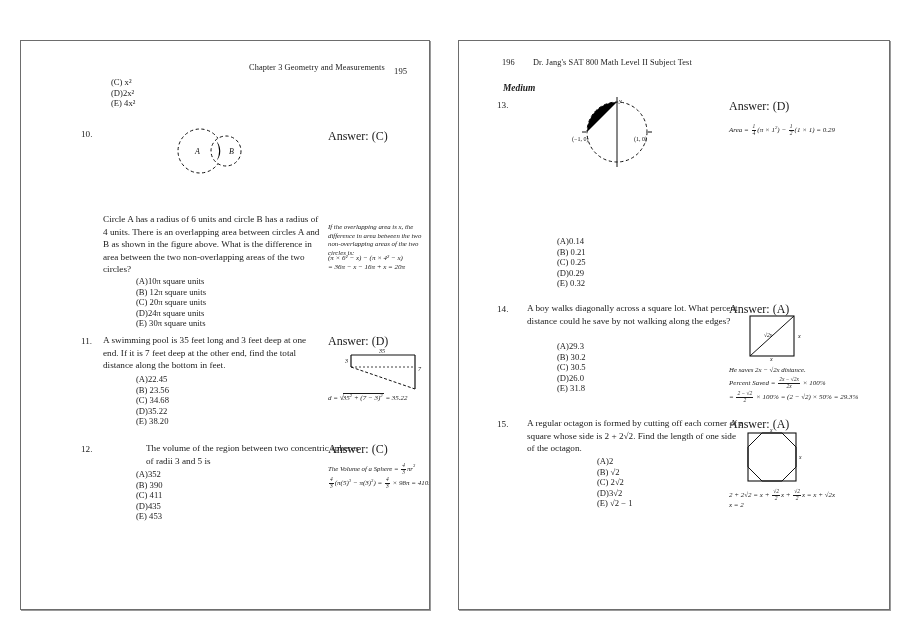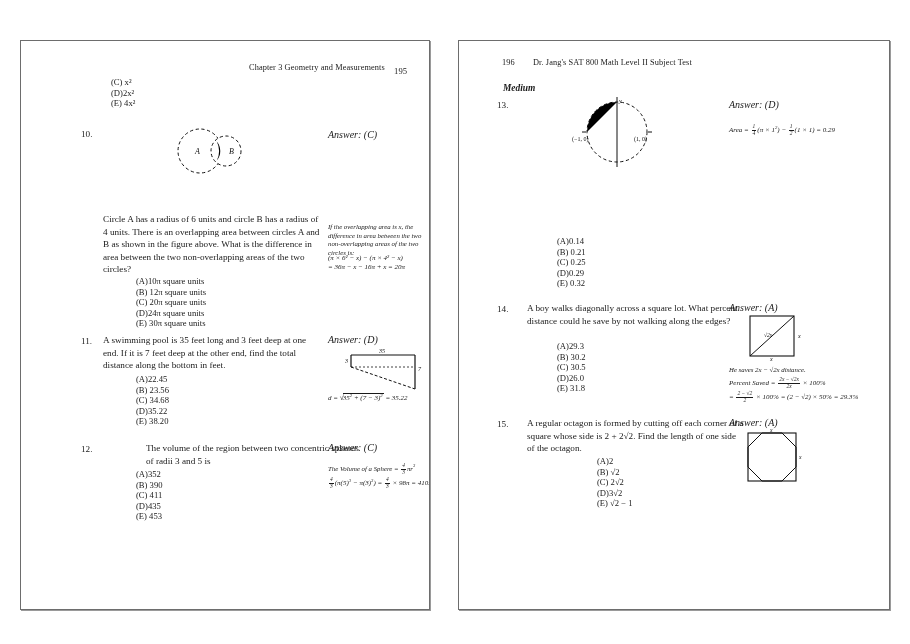--- a/index.html
+++ b/index.html
@@ -52,21 +52,21 @@
     text-align: left;
   }
   .choices { font-size: 8.6px; line-height: 10.6px; }
   .choices div { white-space: nowrap; }
 
   .sec-head {
     font-style: italic; font-weight: bold; font-size: 9.4px;
   }
 
   
-  .ans-label { font-style: italic; font-size: 10px; color: #1a1a1a; }
+  .ans-label { font-size: 12px; color: #1a1a1a; }
   .ans-note {
     font-style: italic; font-size: 6.8px; line-height: 8.6px;
     color: #1a1a1a;
   }
   .ans-math { font-size: 7px; line-height: 9px; color: #1a1a1a; font-style: italic; }
 
   
   .it { font-style: italic; text-align: center; }
   .rad { border-top: 1px solid #1a1a1a; padding: 0 1px 0 0; margin-left:-1px;}
   sup { font-size: .68em; vertical-align: super; line-height: 0; }
@@ -257,17 +257,21 @@
 
     <div class="fig" style="left:281px; top:388px;">
       <svg width="80" height="56" viewBox="0 0 80 56">
         <rect x="8" y="4" width="48" height="48" fill="#fff" stroke="#111" stroke-width="1.1"></rect>
         <polygon points="22,4 42,4 56,18 56,38 42,52 22,52 8,38 8,18" fill="none" stroke="#111" stroke-width="1"></polygon>
         <text x="30" y="2.6" font-family="Liberation Serif, serif" font-size="5.6" font-style="italic" fill="#111">x</text>
         <text x="59" y="30" font-family="Liberation Serif, serif" font-size="5.6" font-style="italic" fill="#111">x</text>
       </svg>
     </div>
 
+    <div class="blk ans-math" style="left:270px; top:448px; width:145px;">
+      <div>2 + 2√2 = <span class="it">x</span> + <span class="frac"><span class="num">√2</span><span class="den">2</span></span><span class="it">x</span> + <span class="frac"><span class="num">√2</span><span class="den">2</span></span><span class="it">x</span> = <span class="it">x</span> + √2<span class="it">x</span></div>
+      <div><span class="it">x</span> = 2</div>
+    </div>
 
    </div>
   </div>
 
 </div>
 
 </body></html>

